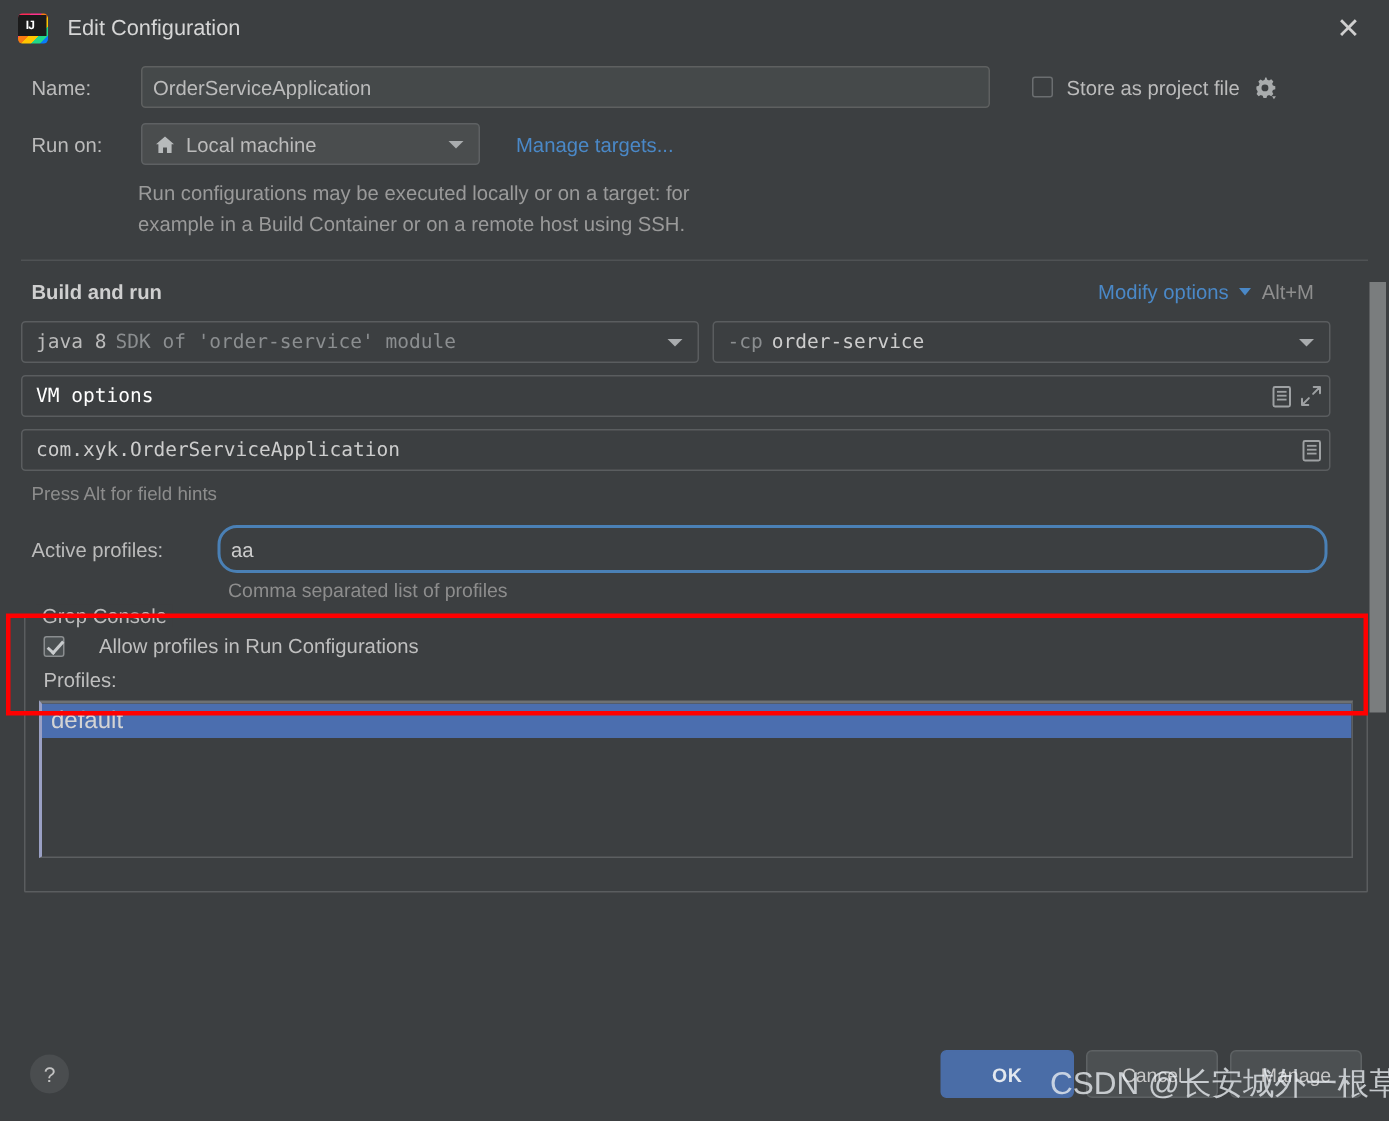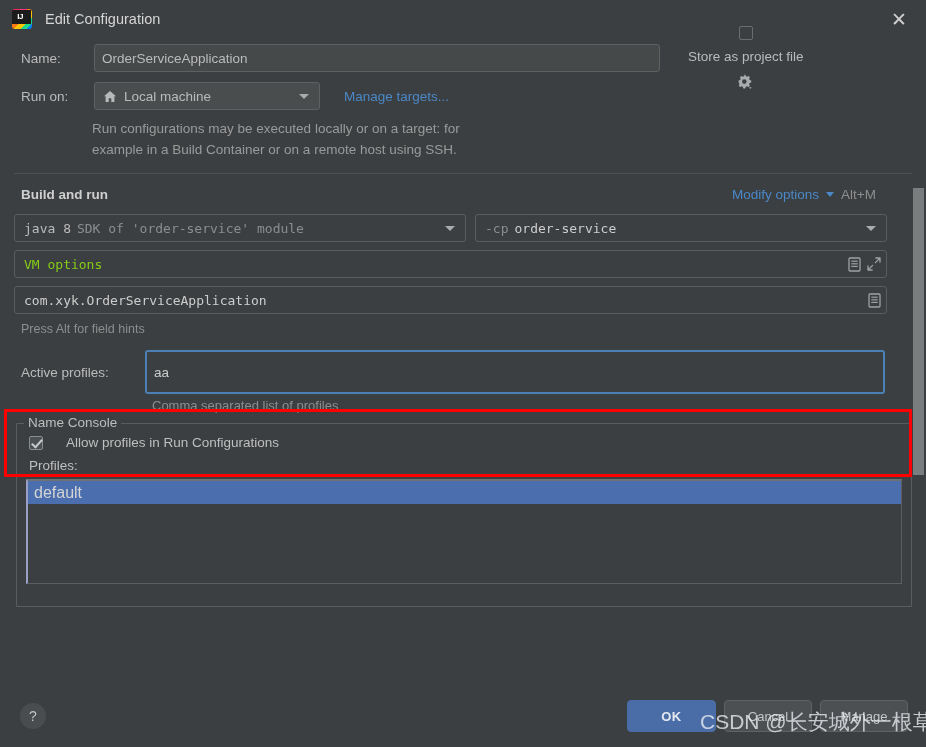--- a/index.html
+++ b/index.html
@@ -81,21 +81,20 @@
     font-family: "Liberation Sans", sans-serif;
     font-size: 13.5px;
     padding: 0 7px;
     outline: none;
   }
   .store-wrap {
     display: flex;
     align-items: center;
     margin-left: 28px;
     gap: 9px;
-    flex-direction: column;
   }
   .cb {
     width: 14px; height: 14px;
     border: 1px solid #6b6e70;
     border-radius: 2px;
     background: #3c3f41;
     position: relative;
     flex: 0 0 auto;
   }
   .cb.checked {
@@ -213,44 +212,44 @@
   .wide-field {
     width: 873px; height: 28px;
     background: #3c3f41;
     border: 1px solid #5a5d5f;
     border-radius: 3px;
     display: flex; align-items: center;
     padding: 0 5px 0 9px;
     color: #cdcdcd;
     position: relative;
   }
-  .wide-field.placeholder { color: #84cc16; }
+  .wide-field.placeholder { color: #ffffff; }
   .field-icons { margin-left:auto; display:flex; align-items:center; gap:6px; }
   .doc-icon { width: 13px; height: 15px; flex:0 0 auto; }
   .expand-icon { width: 14px; height: 14px; flex:0 0 auto; }
 
   .small-hint {
     padding-left: 21px;
     color: #8d8d8d;
     font-size: 12.5px;
     margin-top: 3px;
   }
 
   .profilesrow {
     display: flex;
     align-items: center;
     padding: 0 14px;
     margin-top: 14px;
   }
   .profiles-label { padding-left: 7px; width: 131px; color:#bbbbbb; }
   .active-input {
-    width: 740px; height: 44px;
+    width: 740px; height: 32px;
     background: #3c3f41;
     border: 2px solid #4a80b5;
-    border-radius: 3px;
+    border-radius: 13px;
     color: #cdcdcd;
     font-family: "Liberation Sans", sans-serif;
     font-size: 13.5px;
     padding: 0 7px;
     outline: none;
     position: relative;
   }
   .comma-hint {
     padding-left: 152px;
     color: #8d8d8d;
@@ -483,21 +482,21 @@
   <div class="profiles-label">Active profiles:</div>
   <input class="active-input" value="aa" style="">
 </div>
 <div class="comma-hint">Comma separated list of profiles</div>
 
 <div class="redbox"></div>
 
 <div class="scrolltrack"></div>
 
 <div class="grep-panel">
-  <div class="grep-legend">Name Console</div>
+  <div class="grep-legend">Grep Console</div>
   <div class="grep-cbrow">
     <div class="cb checked"></div>
     <div class="grep-cblabel">Allow profiles in Run Configurations</div>
   </div>
   <div class="grep-sub">Profiles:</div>
   <div class="grep-list">
     <div class="grep-item selected">default</div>
   </div>
 </div>
 

